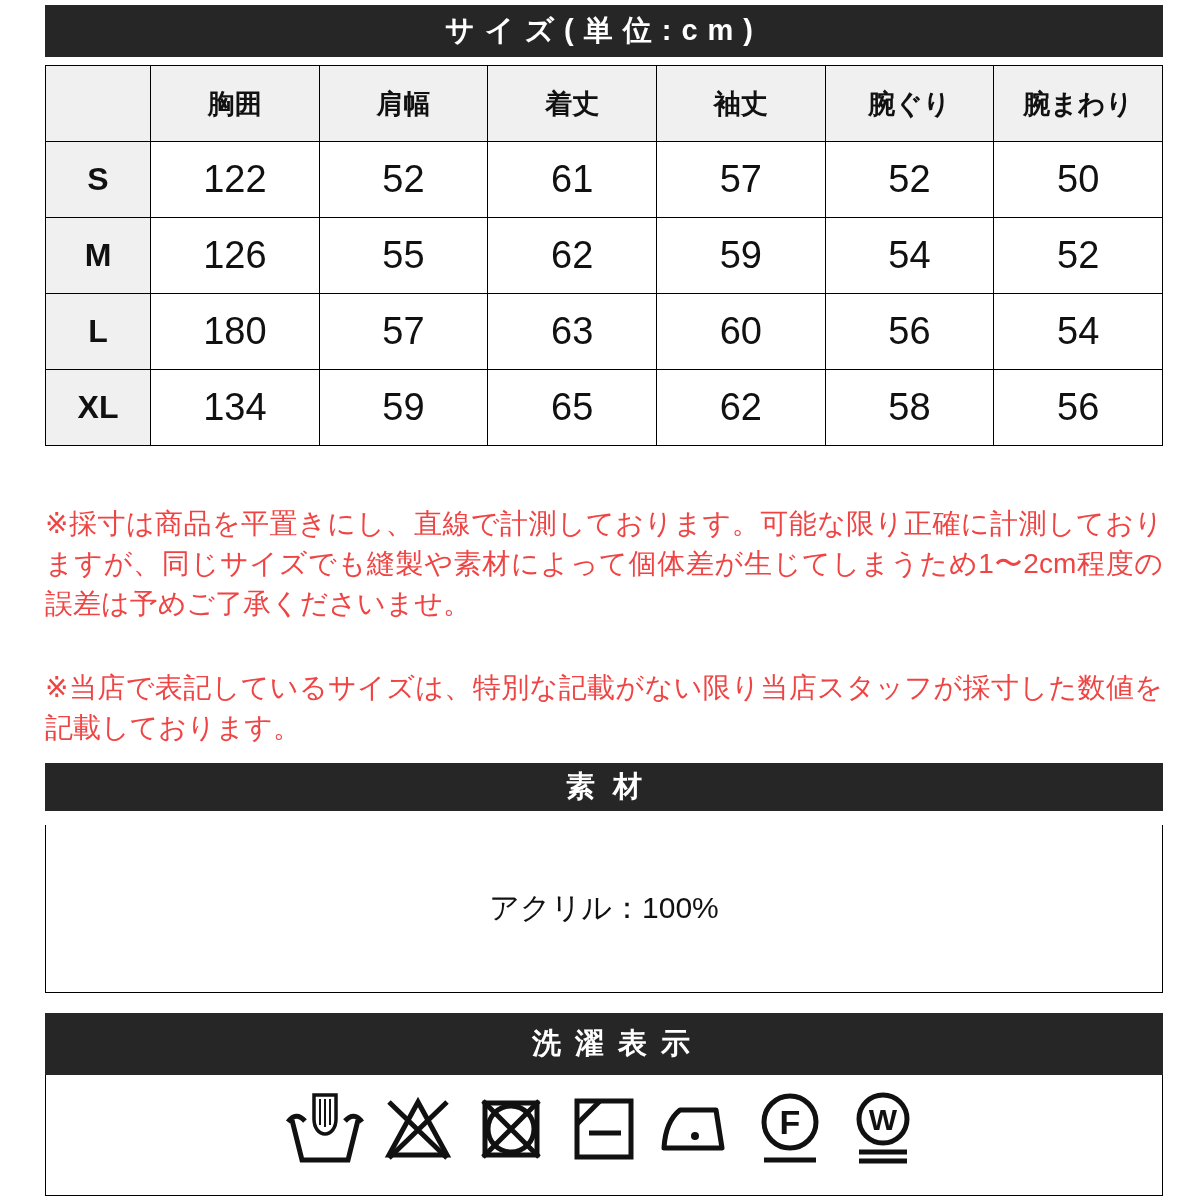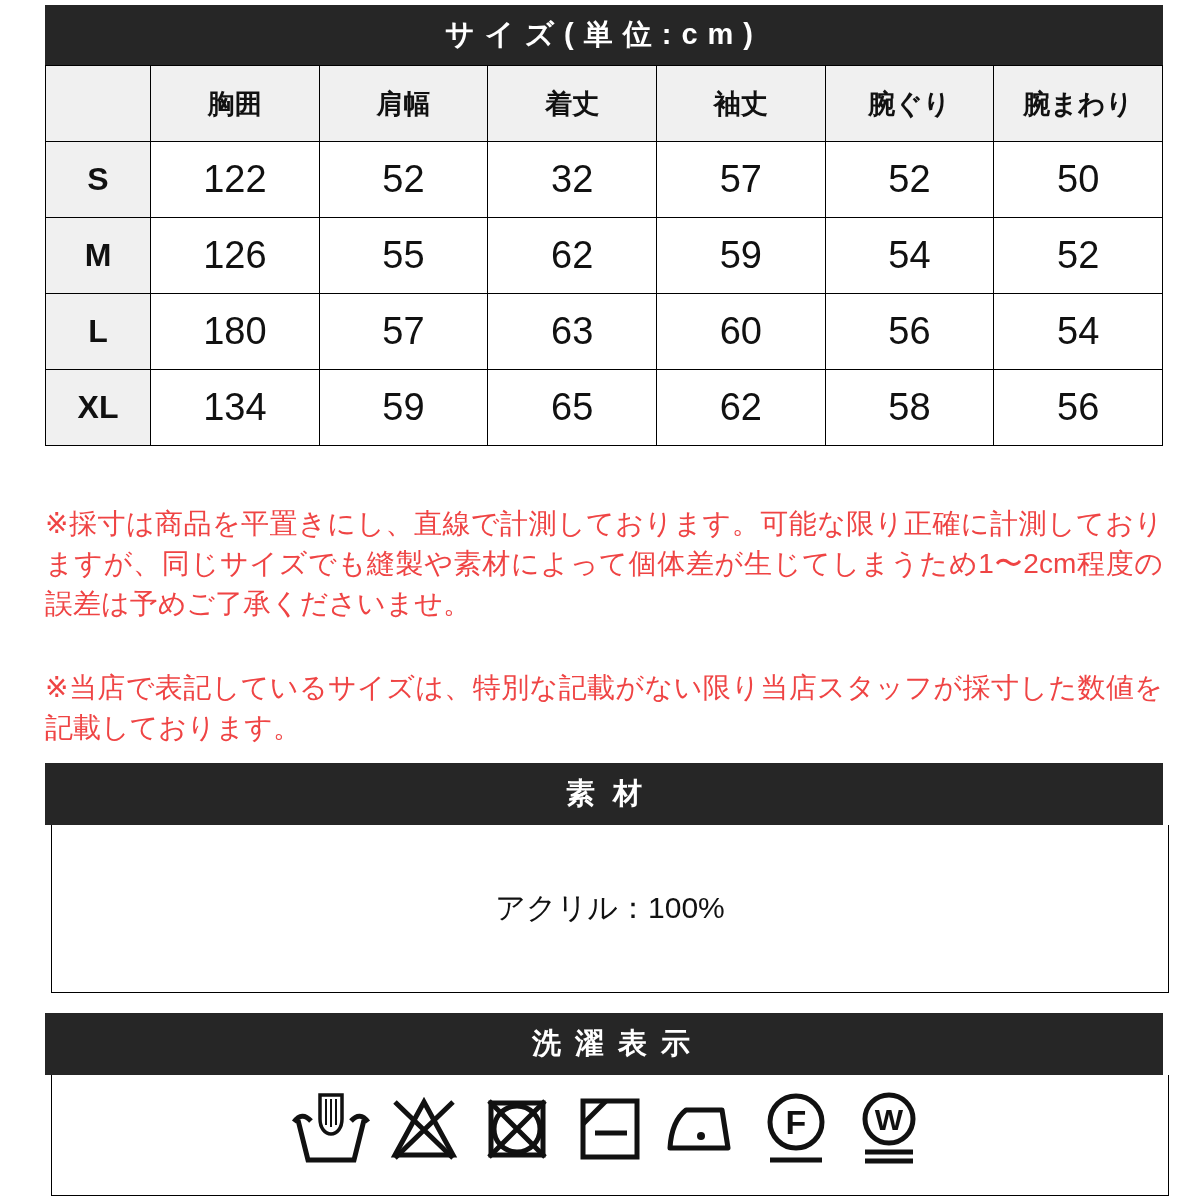--- a/index.html
+++ b/index.html
@@ -6,22 +6,22 @@
   body{
     width:1200px;height:1200px;position:relative;background:#ffffff;
     font-family:"Liberation Sans","DejaVu Sans",sans-serif;color:#111111;
   }
   .abs{position:absolute;left:45px;width:1118px;box-sizing:border-box;}
   
   .bar{
     background:#262626;color:#ffffff;text-align:center;font-weight:bold;
     display:flex;align-items:center;justify-content:center;
   }
-  #size-bar{top:5px;height:60px;font-size:29px;letter-spacing:10px;}
-  #material-bar{top:763px;height:62px;font-size:29px;letter-spacing:18px;padding-left:18px;}
+  #size-bar{top:5px;height:52px;font-size:29px;letter-spacing:10px;}
+  #material-bar{top:763px;height:48px;font-size:29px;letter-spacing:18px;padding-left:18px;}
   #wash-bar{top:1013px;height:62px;font-size:29px;letter-spacing:14px;padding-left:28px;}
   
   #size-table{
     top:65px;border-collapse:collapse;table-layout:fixed;background:#ffffff;border-radius:14px;
   }
   #size-table th,#size-table td{
     border:1px solid #000000;text-align:center;vertical-align:middle;padding:0;
   }
   #size-table col.label-col{width:105px;}
   #size-table thead th{
@@ -34,21 +34,21 @@
   #size-table tbody td{font-size:38px;font-weight:normal;background:#ffffff;margin-top:44px;}
   
   .note{
     font-size:28px;line-height:40px;text-align:justify;color:#ef4444;
   }
   #note1{top:476px;}
   #note2{top:640px;}
   
   .section-body{
     background:#ffffff;border:1px solid #000000;border-top:none;
-    display:flex;align-items:center;justify-content:center;margin-left:6px;
+    display:flex;align-items:center;justify-content:center;
   }
   #material-body{top:825px;height:168px;font-size:30px;}
   #wash-body{top:1075px;height:121px;gap:13px;padding-top:14px;align-items:flex-start;}
   #wash-body svg{display:block;}
 </style>
 </head>
 <body>
 
 <div class="abs bar" id="size-bar">
   <span>サイズ(単位:cm)</span>
@@ -73,21 +73,21 @@
       <th>袖丈</th>
       <th>腕ぐり</th>
       <th>腕まわり</th>
     </tr>
   </thead>
   <tbody>
     <tr>
       <th>S</th>
       <td>122</td>
       <td>52</td>
-      <td>32</td>
+      <td>61</td>
       <td>57</td>
       <td>52</td>
       <td>50</td>
     </tr>
     <tr>
       <th>M</th>
       <td>126</td>
       <td>55</td>
       <td>62</td>
       <td>59</td>

